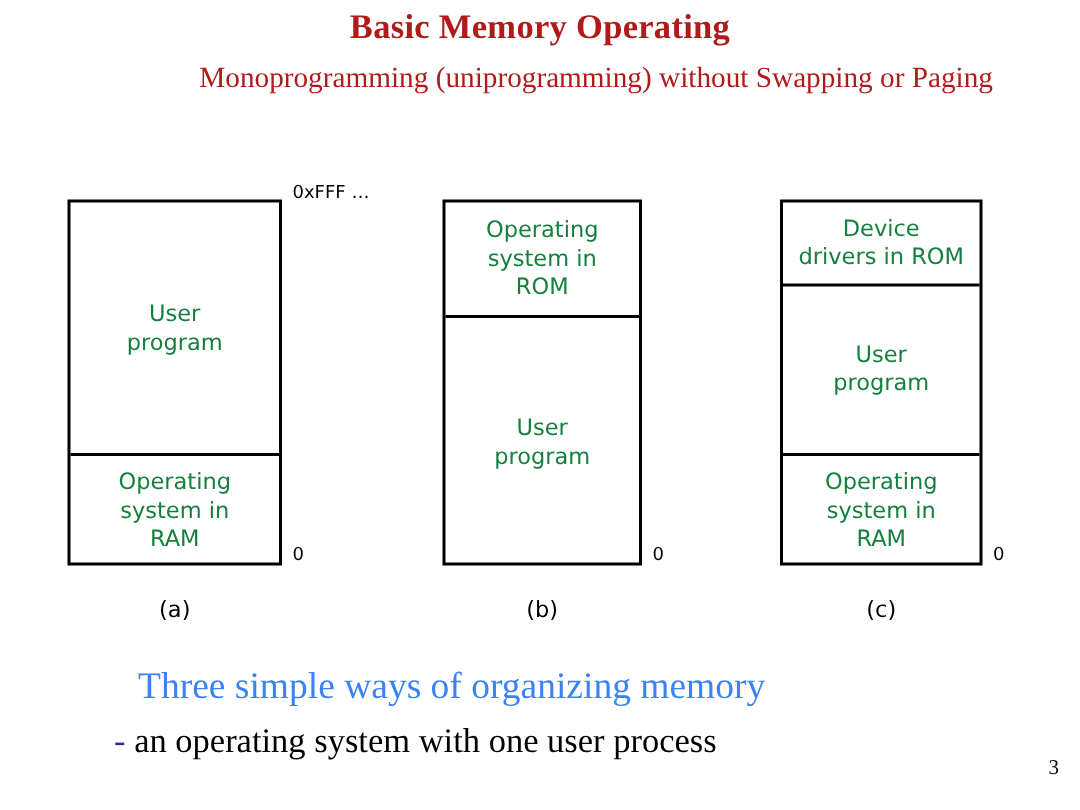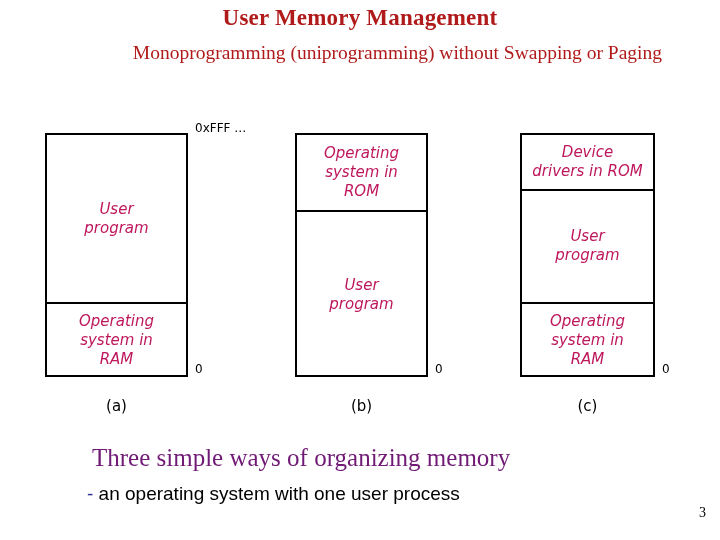--- a/index.html
+++ b/index.html
@@ -67,23 +67,22 @@
     left: 0;
     width: 100%;
     box-sizing: border-box;
     display: flex;
     align-items: center;
     justify-content: center;
     text-align: center;
     font-family: "DejaVu Sans", "Liberation Sans", sans-serif;
     font-size: 15px;
     line-height: 19px;
-    color: #be185d;
+    color: #15803d;
     white-space: pre-line;
-    font-style: italic;
   }
   .mem-divider {
     position: absolute;
     left: 0;
     width: 100%;
     height: 0;
     border-top: 2px solid #000000;
   }
   .addr-label {
     position: absolute;
@@ -101,53 +100,53 @@
     text-align: center;
     white-space: nowrap;
   }
 
   
   #caption-main {
     position: absolute;
     left: 92px;
     top: 443px;
     width: 570px;
-    color: #701a75;
+    color: #3b82f6;
     font-family: "Liberation Serif", "DejaVu Serif", serif;
     font-size: 25px;
     line-height: 30px;
     white-space: nowrap;
   }
   #caption-sub {
     position: absolute;
-    left: 87px;
+    left: 76px;
     top: 481px;
     width: 580px;
-    font-family: Liberation Sans, sans-serif;
-    font-size: 19px;
+    font-family: Liberation Serif, serif;
+    font-size: 23px;
     line-height: 26px;
     color: #000000;
     white-space: nowrap;
   }
   #caption-sub .dash {
     color: #2E2E8F;
   }
   #page-number {
     position: absolute;
     right: 14px;
     top: 505px;
     font-family: "Liberation Serif", "DejaVu Serif", serif;
     font-size: 14px;
     color: #000000;
   }
 </style>
 </head>
 <body>
 
-<div id="slide-title">User Memory Management</div>
+<div id="slide-title">Basic Memory Operating</div>
 
 <div id="slide-subtitle">Monoprogramming (uniprogramming) without Swapping or Paging</div>
 
 <div id="diagram">
     <div class="mem-figure" style="left: 45px; top: 133px; width: 143px; height: 244px;">
       <div class="mem-box" style="width: 143px; height: 244px;">
         <div class="mem-seg" style="top: 0px; height: 167px;">User
 program</div>
         <div class="mem-seg" style="top: 167px; height: 77px;">Operating
 system in

